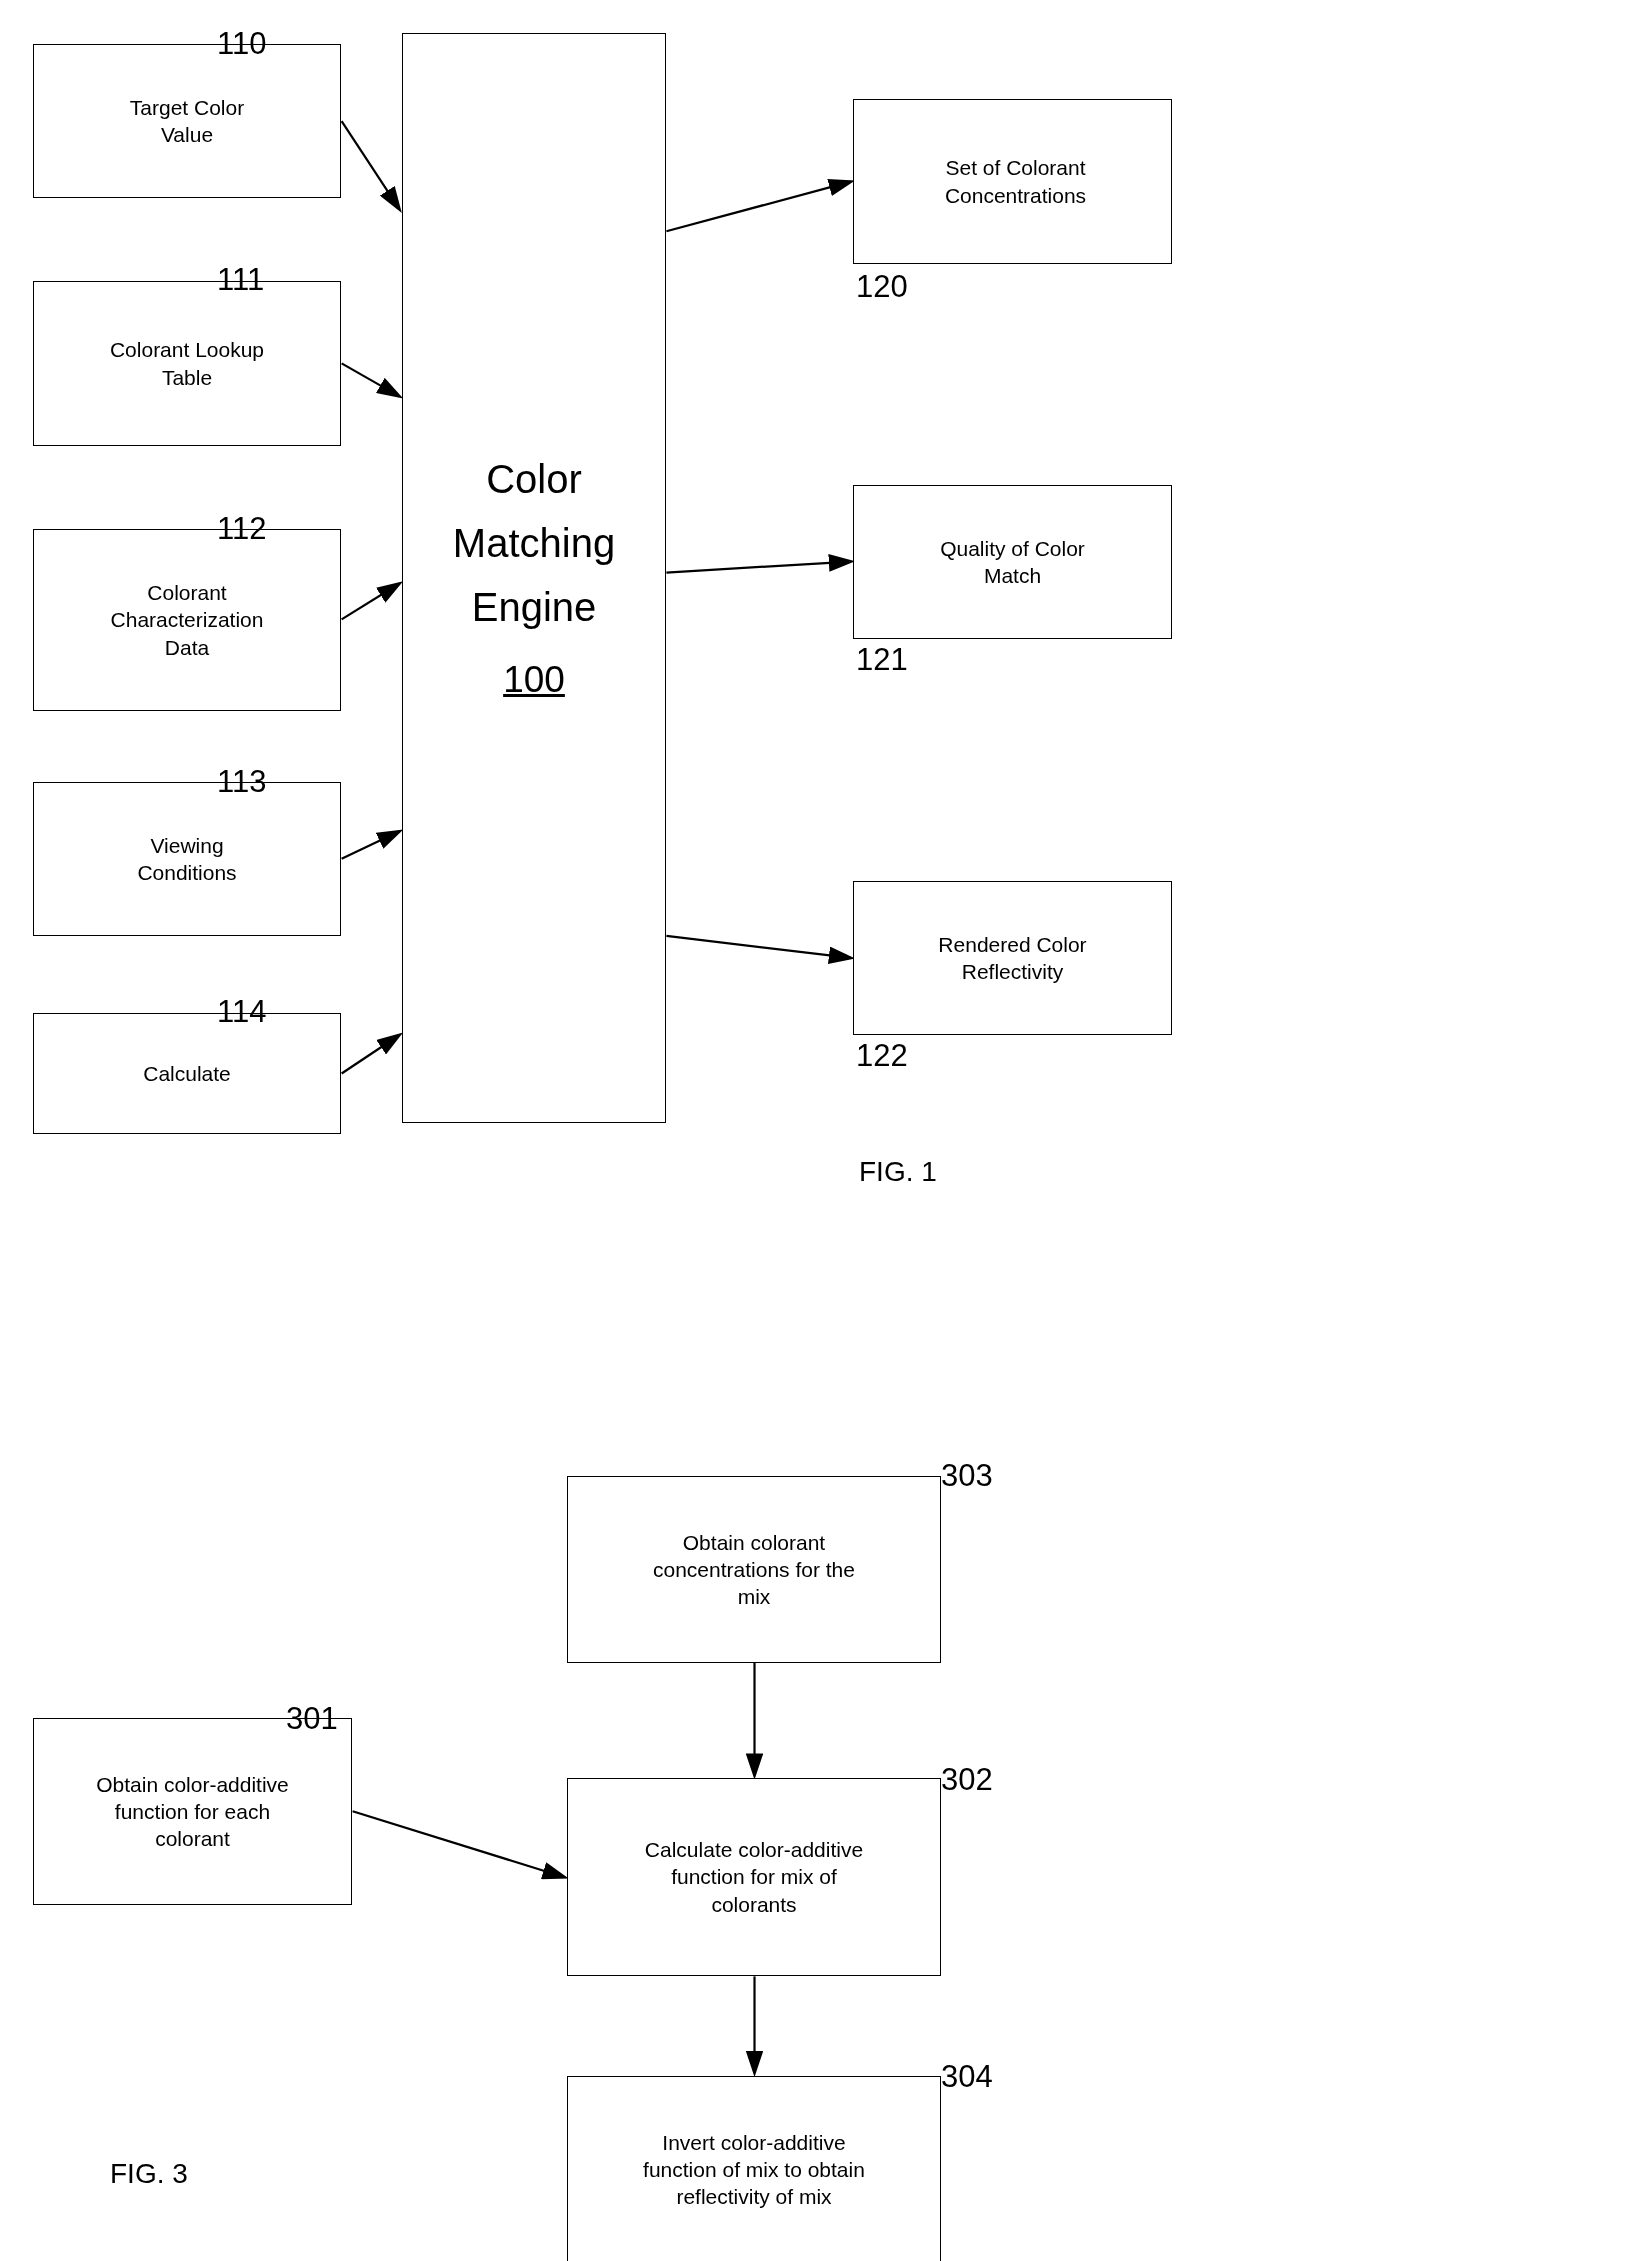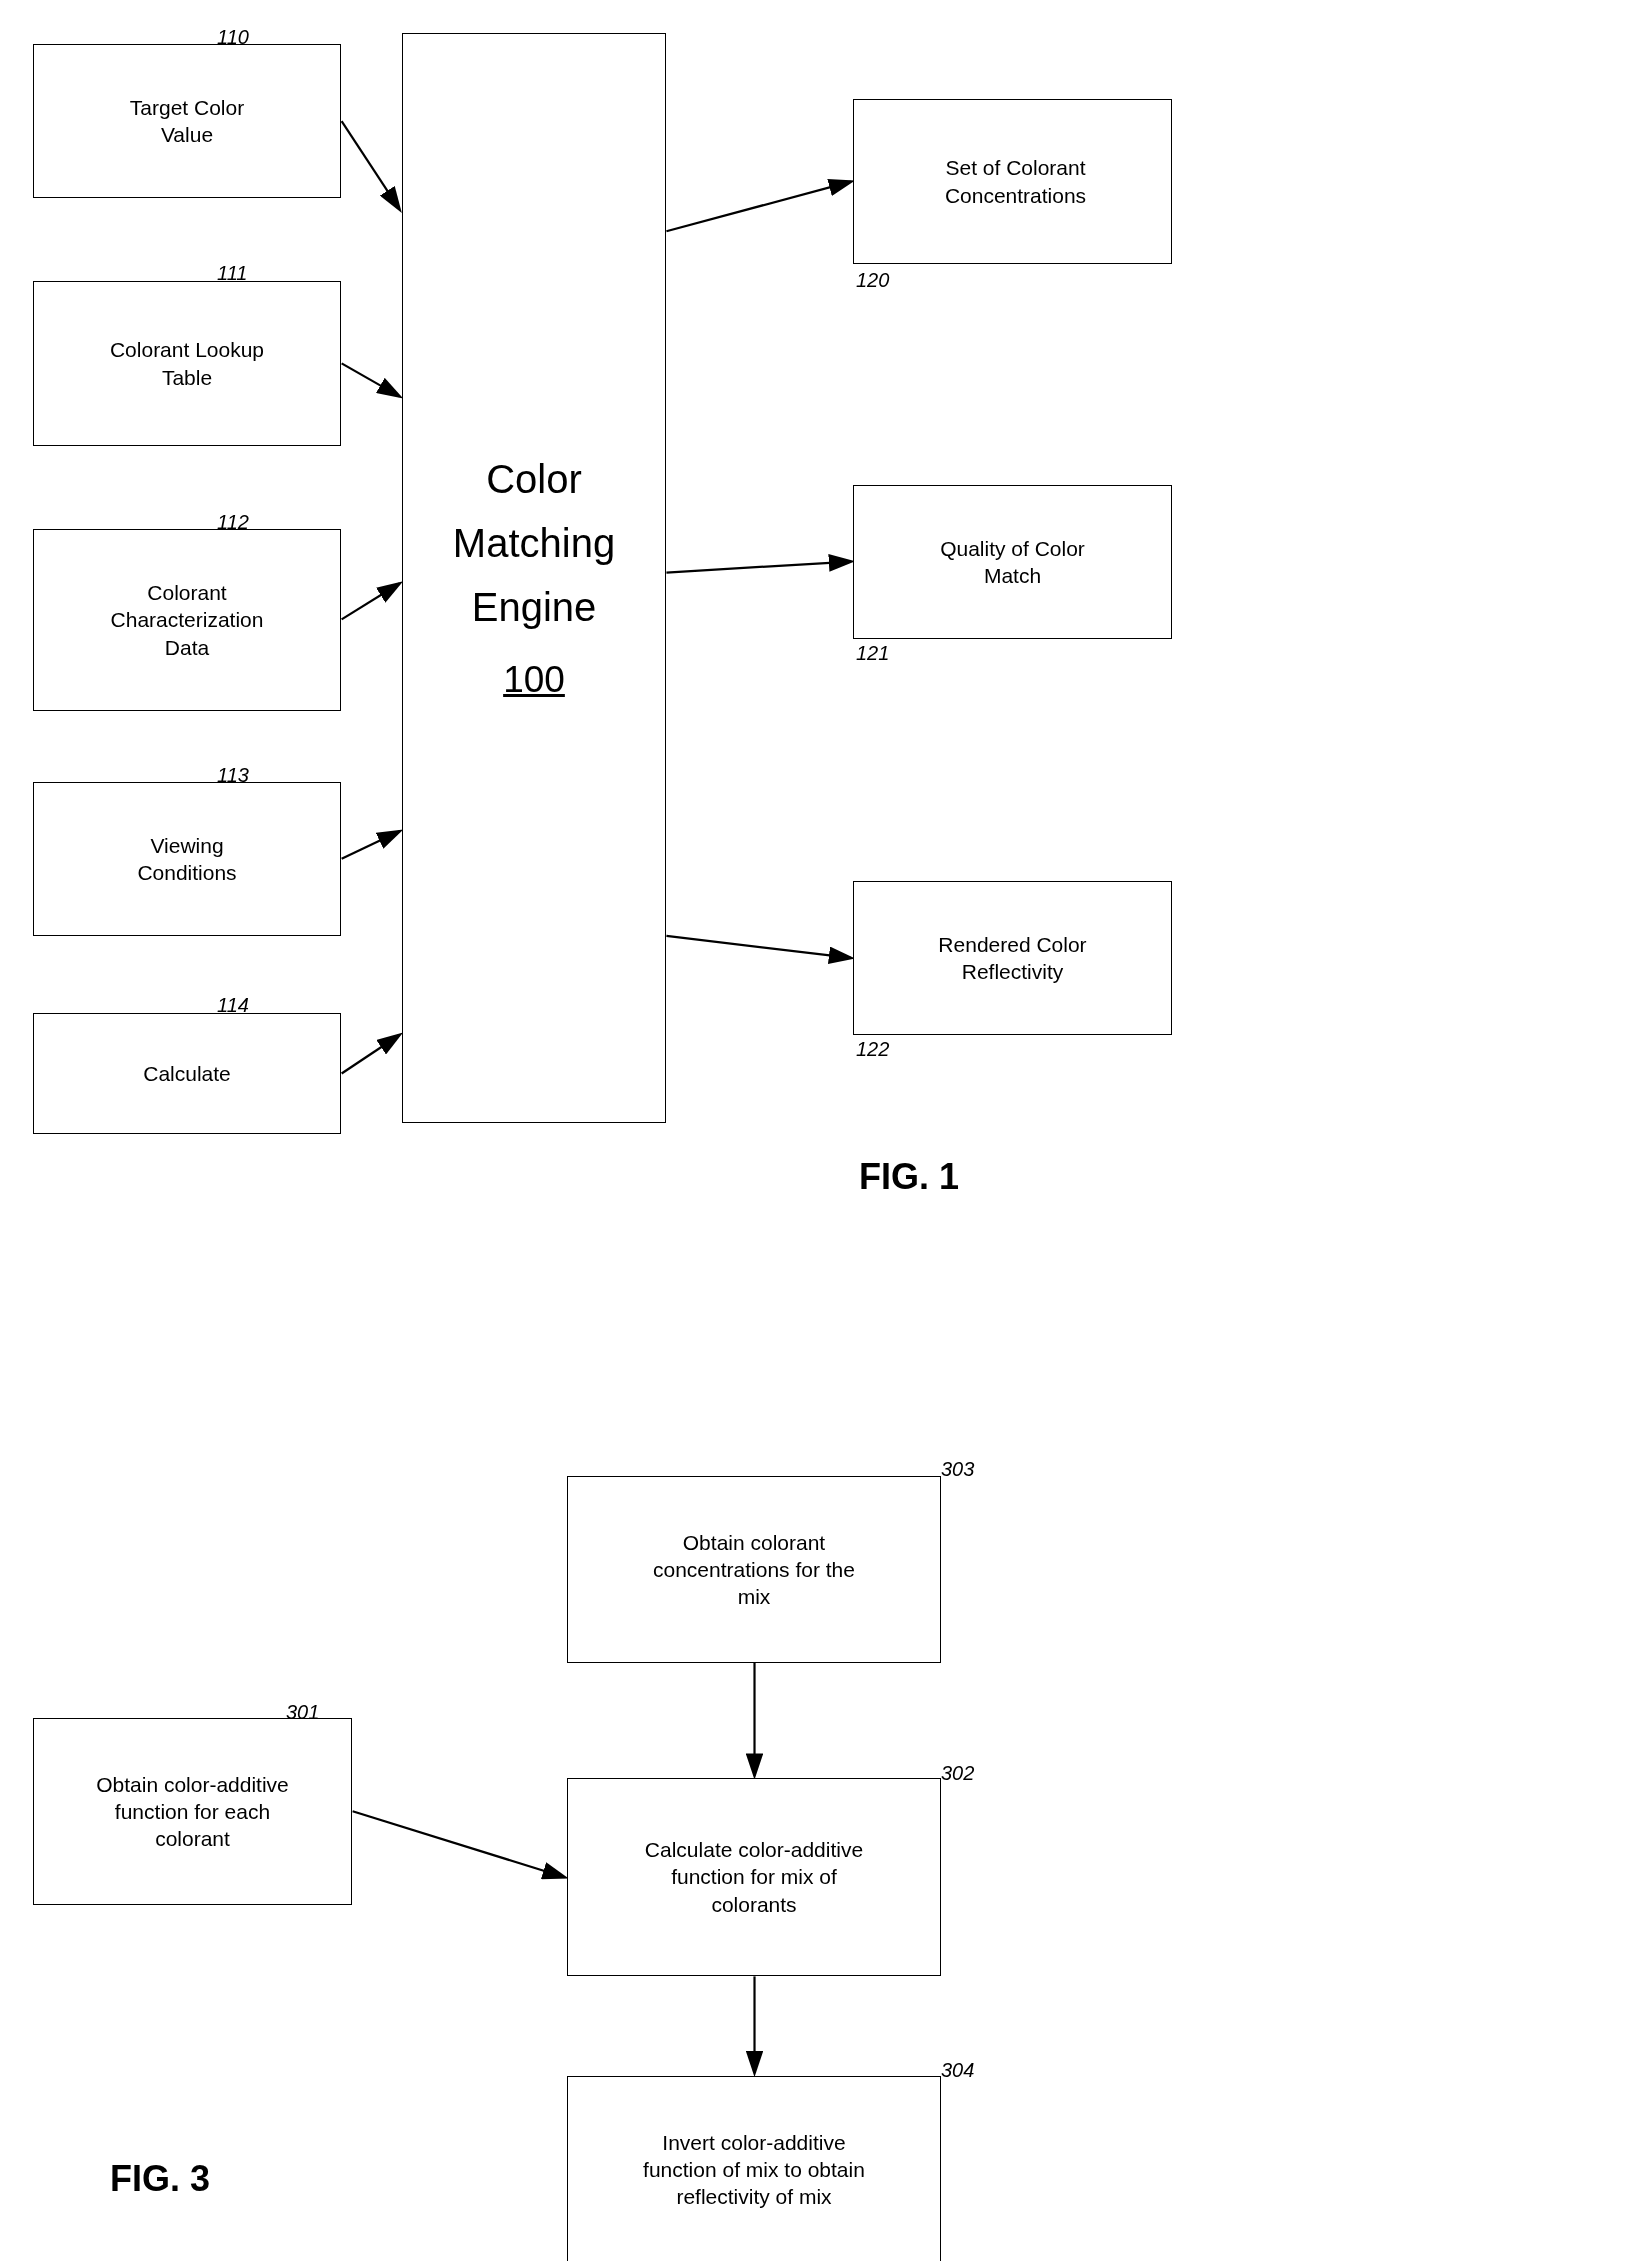--- a/index.html
+++ b/index.html
@@ -60,40 +60,39 @@
     #box-114 { left: 33px; top: 1013px; width: 308px; height: 121px; }
 
     
     #box-120 { left: 853px; top: 99px; width: 319px; height: 165px; padding-left: 6px; }
     #box-121 { left: 853px; top: 485px; width: 319px; height: 154px; }
     #box-122 { left: 853px; top: 881px; width: 319px; height: 154px; }
 
     
     .ref-num {
       position: absolute;
-      font-size: 20px;
-      font-style: italic;
+      font-size: 31px;
       font-family: Arial, sans-serif;
     }
 
     
     .arrows-svg {
       position: absolute;
       top: 0;
       left: 0;
       width: 100%;
       height: 100%;
       pointer-events: none;
     }
 
     
     .fig-label {
       position: absolute;
-      font-size: 36px;
-      font-weight: bold;
+      font-size: 28px;
+      font-weight: normal;
       font-family: Arial, sans-serif;
     }
 
     
     #box-301 { left: 33px; top: 1718px; width: 319px; height: 187px; }
     #box-302 { left: 567px; top: 1778px; width: 374px; height: 198px; }
     #box-303 { left: 567px; top: 1476px; width: 374px; height: 187px; }
     #box-304 { left: 567px; top: 2076px; width: 374px; height: 187px; }
 
   </style>

